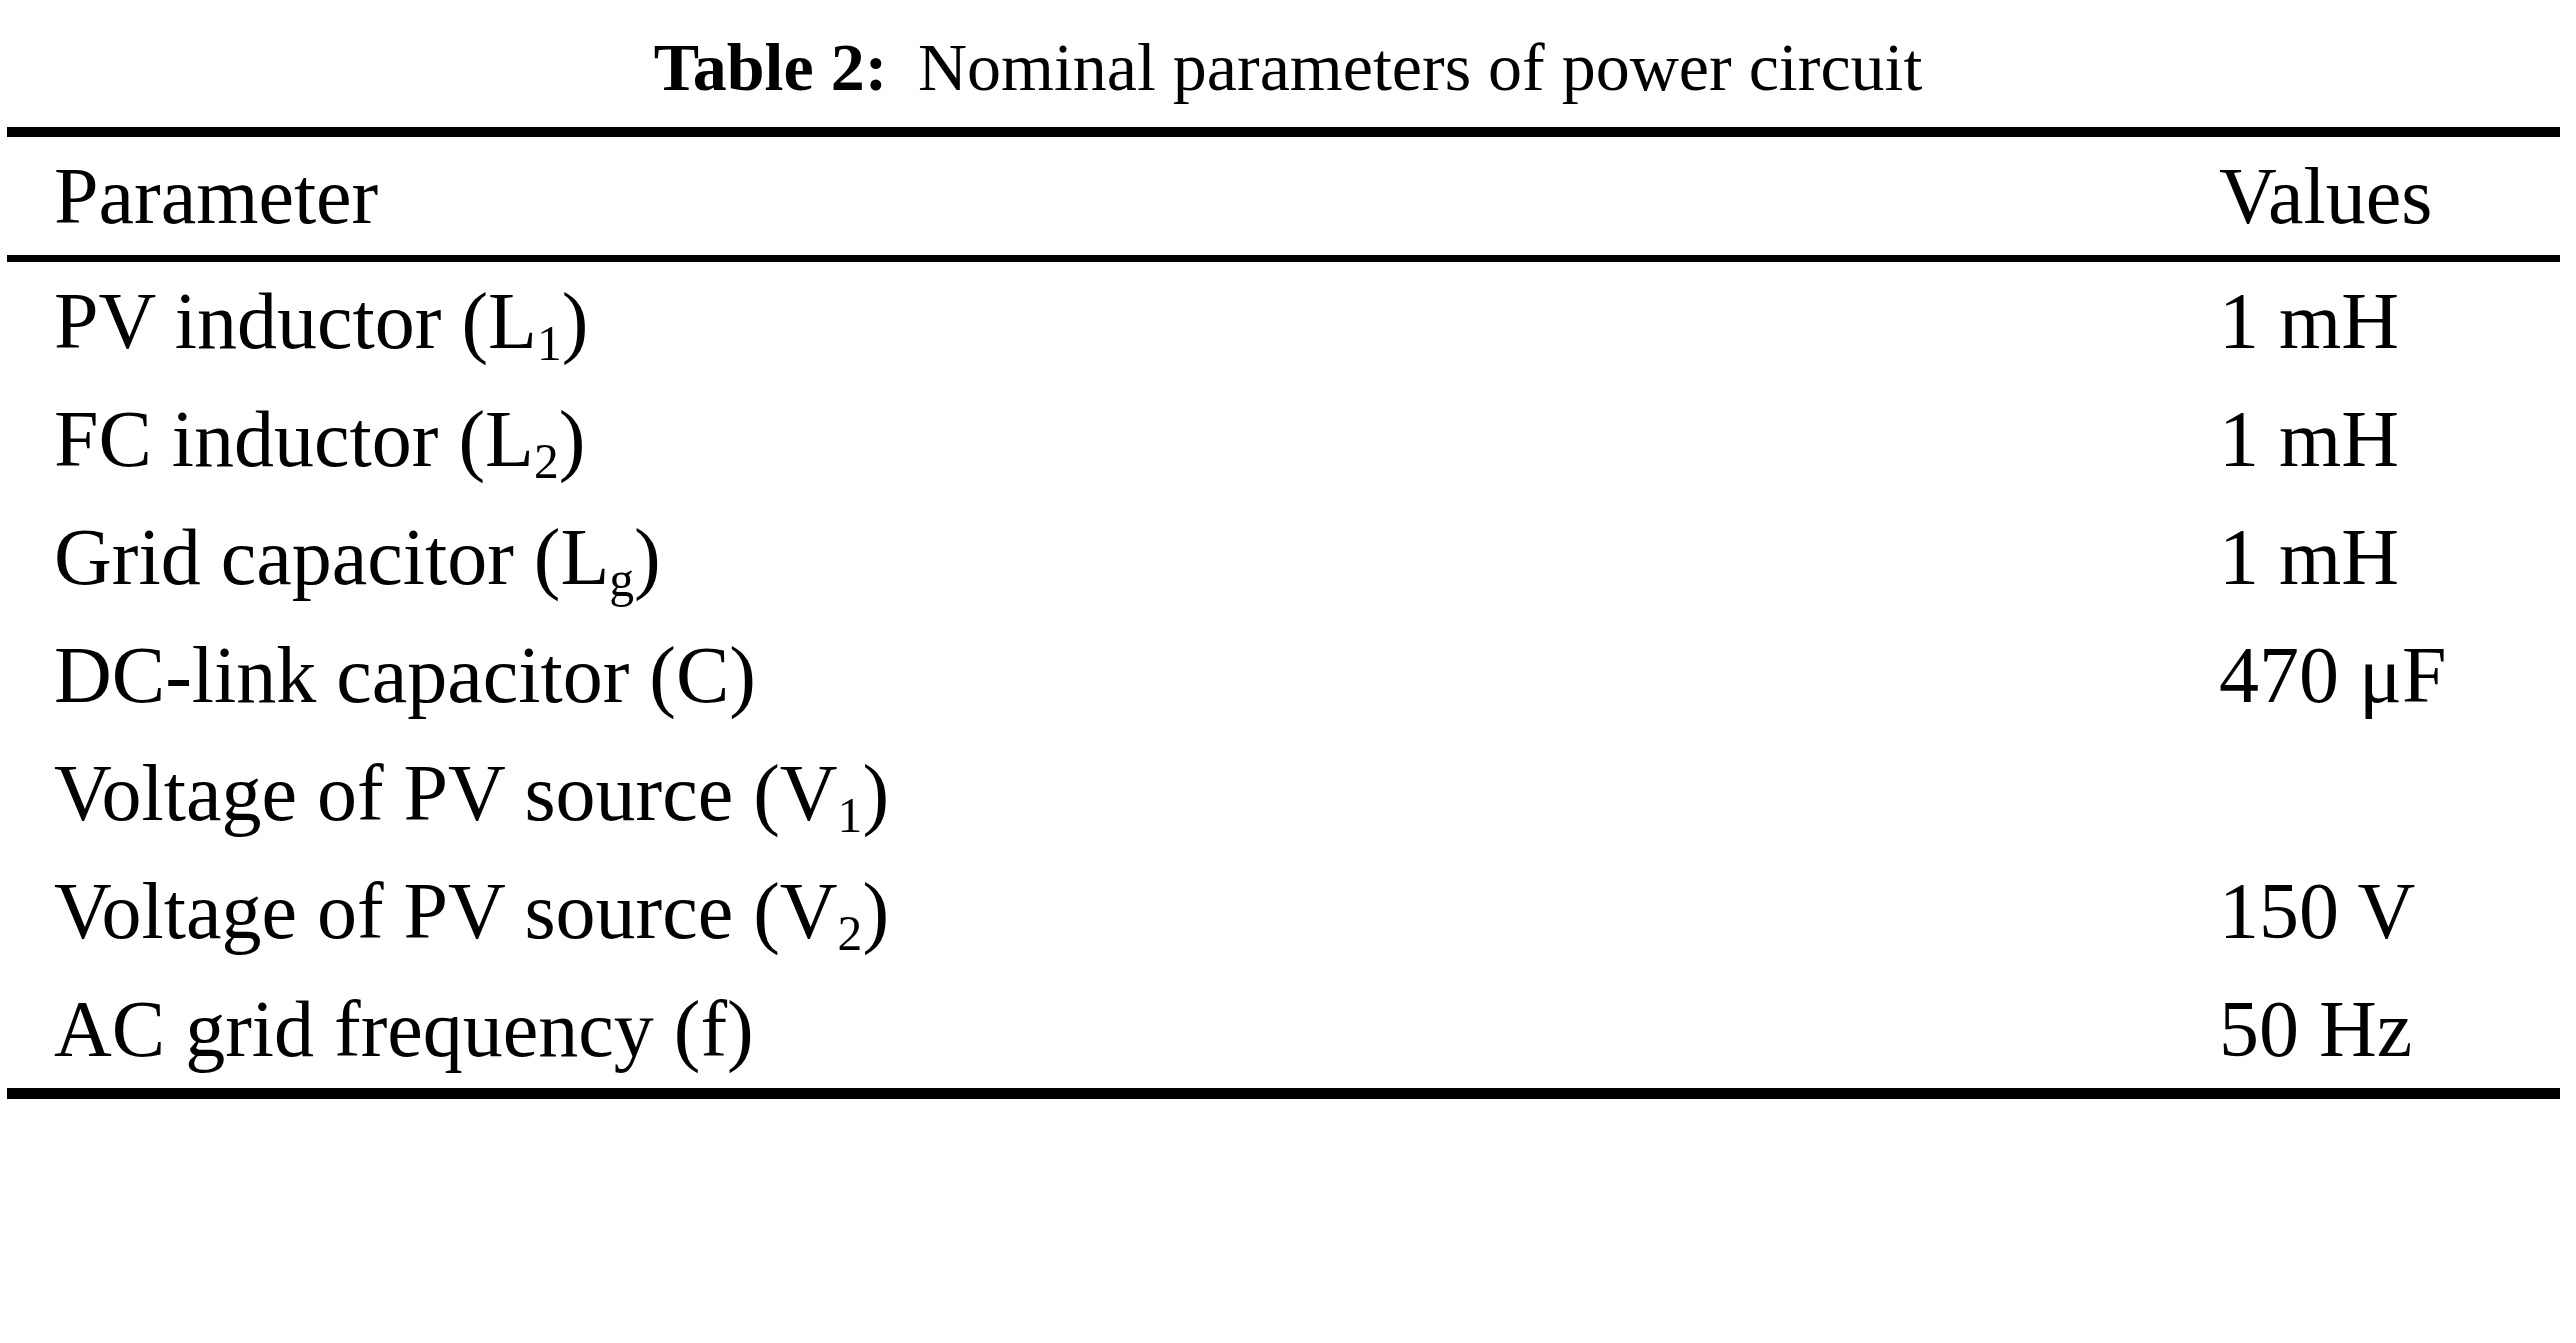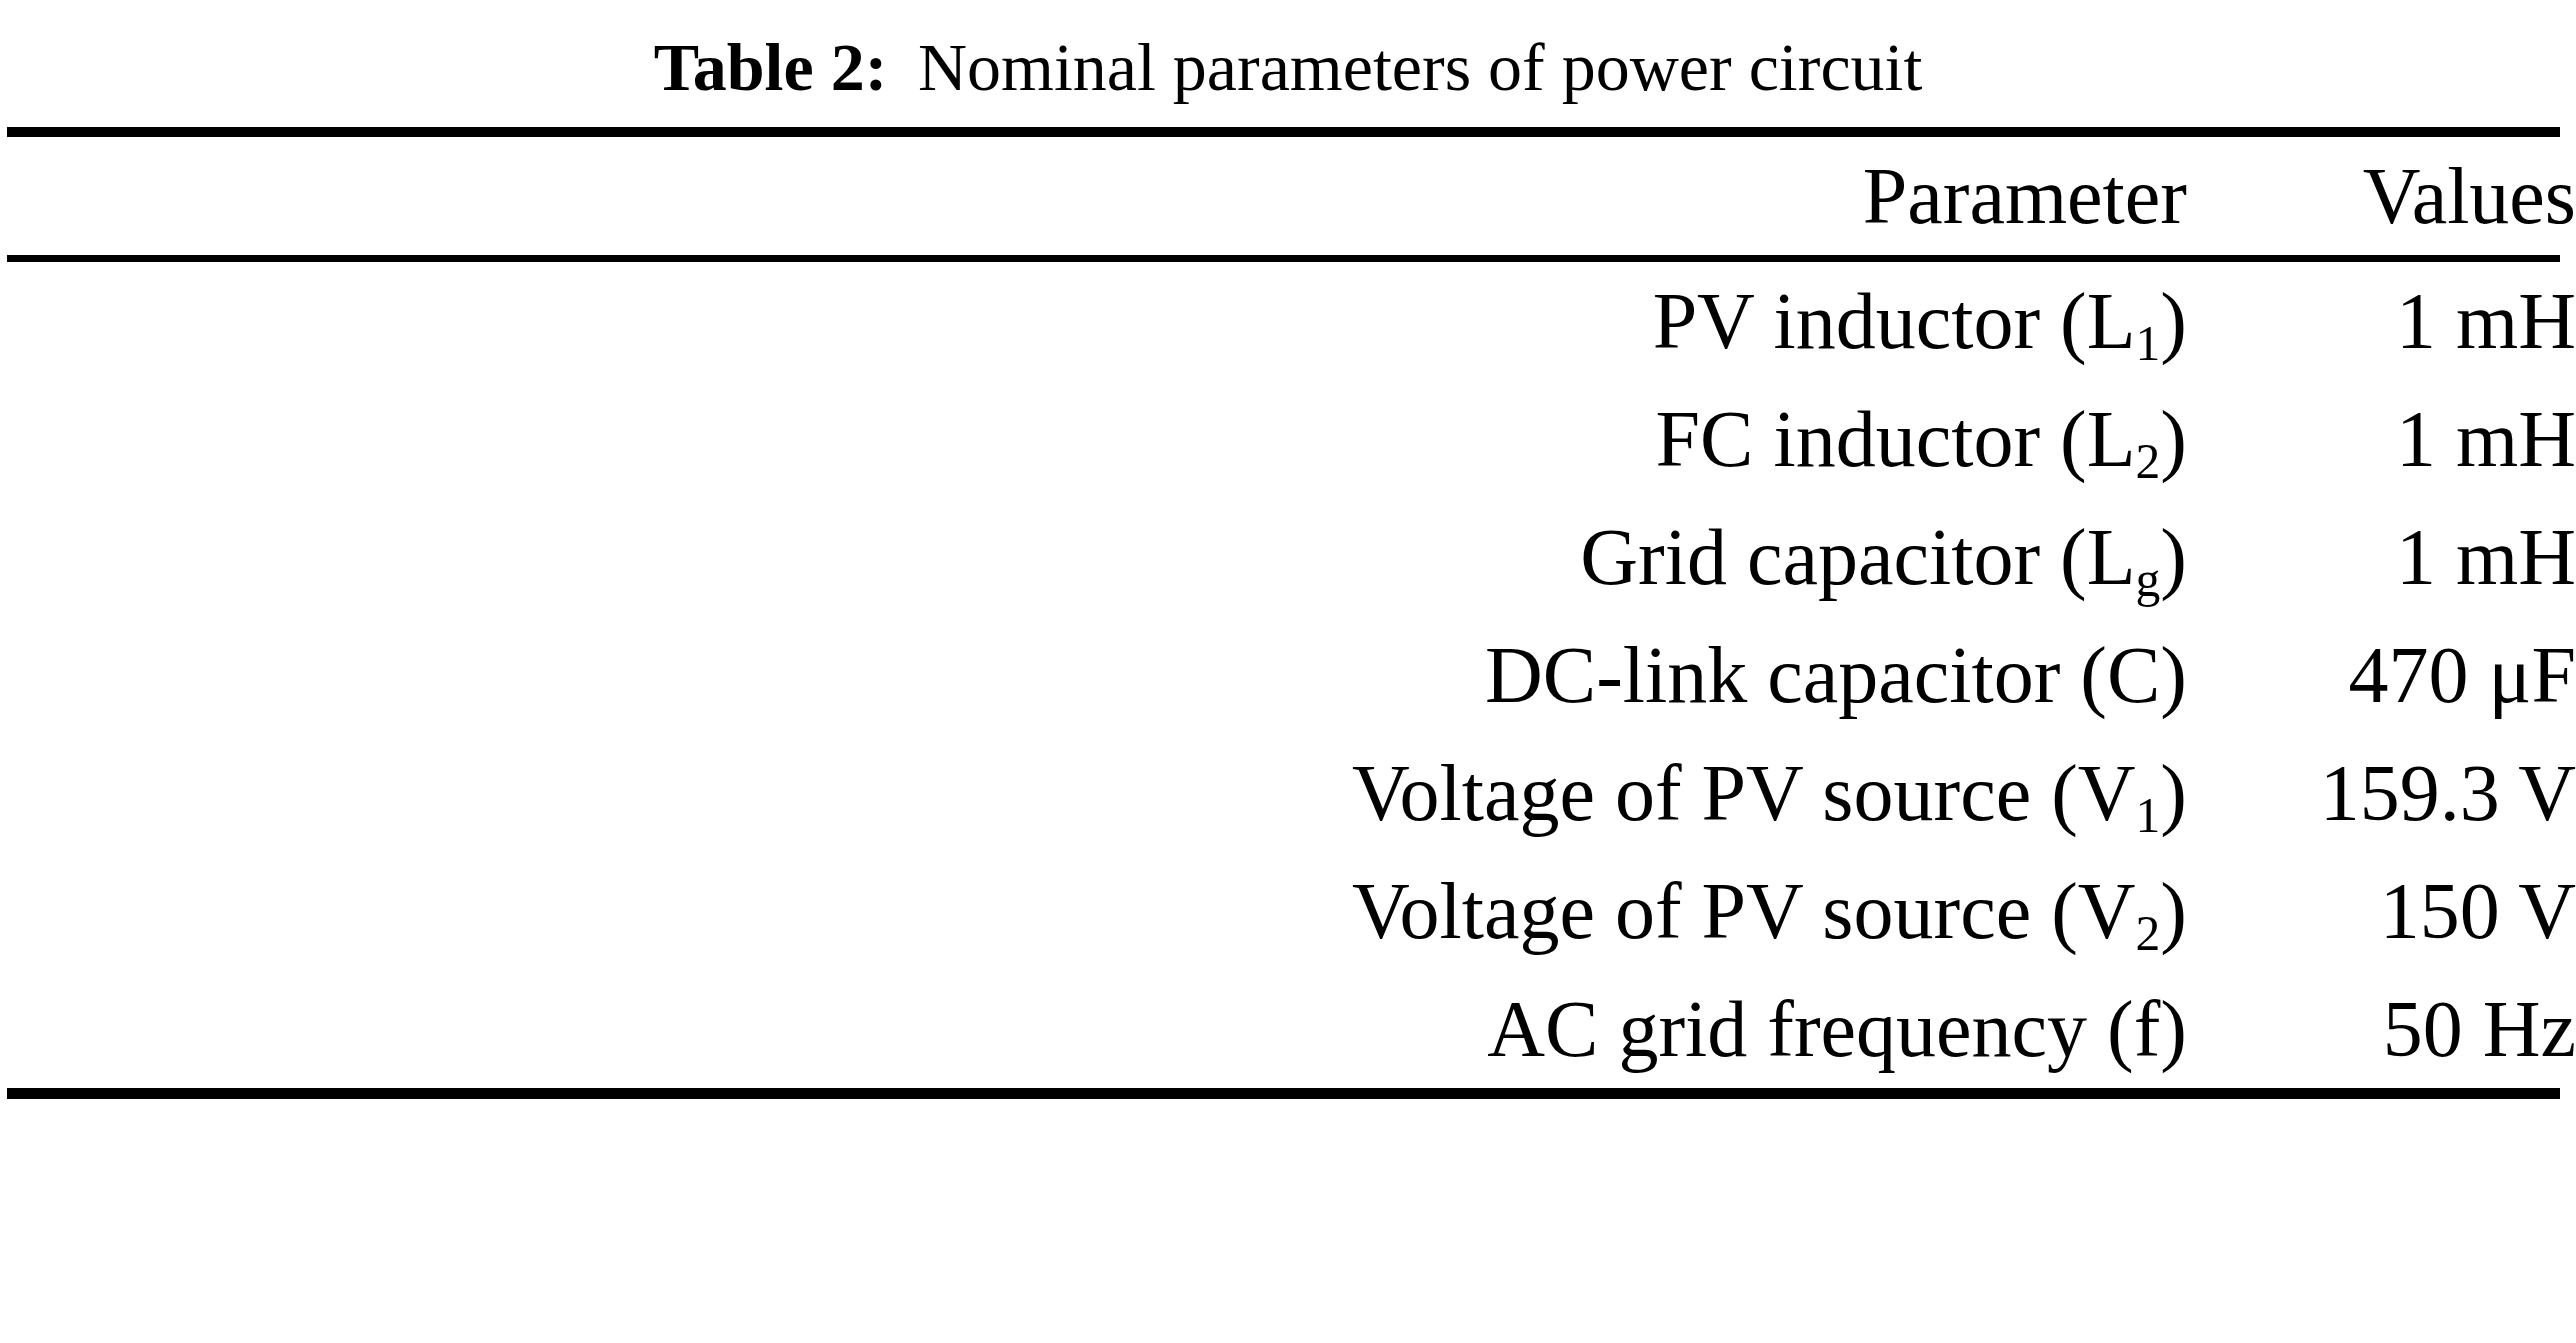--- a/index.html
+++ b/index.html
@@ -35,24 +35,23 @@
     background: #000000;
     margin-left: 7px;
     margin-right: 15.6px;
   }
   .rule.thick { height: 10.4px; }
   .rule.thin  { height: 7px; }
   .grid-row {
     display: grid;
     grid-template-columns: 2165px 1fr;
     align-items: center;
-    padding-left: 22px;
+    padding-left: 54px;
     font-size: 80px;
     line-height: 1;
-    text-align: right;
   }
   .header-row {
     height: 118px;
   }
   .body-rows {
     display: flex;
     flex-direction: column;
   }
   .body-rows .grid-row {
     height: 118px;
@@ -103,21 +102,20 @@
       <div class="cell">1 mH</div>
     </div>
 
     <div class="grid-row">
       <div class="cell"><span>DC-link capacitor (C)</span><sub></sub><span></span></div>
       <div class="cell">470 μF</div>
     </div>
 
     <div class="grid-row">
       <div class="cell"><span>Voltage of PV source (V</span><sub>1</sub><span>)</span></div>
-      <div class="cell">159.3 V</div>
     </div>
 
     <div class="grid-row">
       <div class="cell"><span>Voltage of PV source (V</span><sub>2</sub><span>)</span></div>
       <div class="cell">150 V</div>
     </div>
 
     <div class="grid-row">
       <div class="cell"><span>AC grid frequency (f)</span><sub></sub><span></span></div>
       <div class="cell">50 Hz</div>

